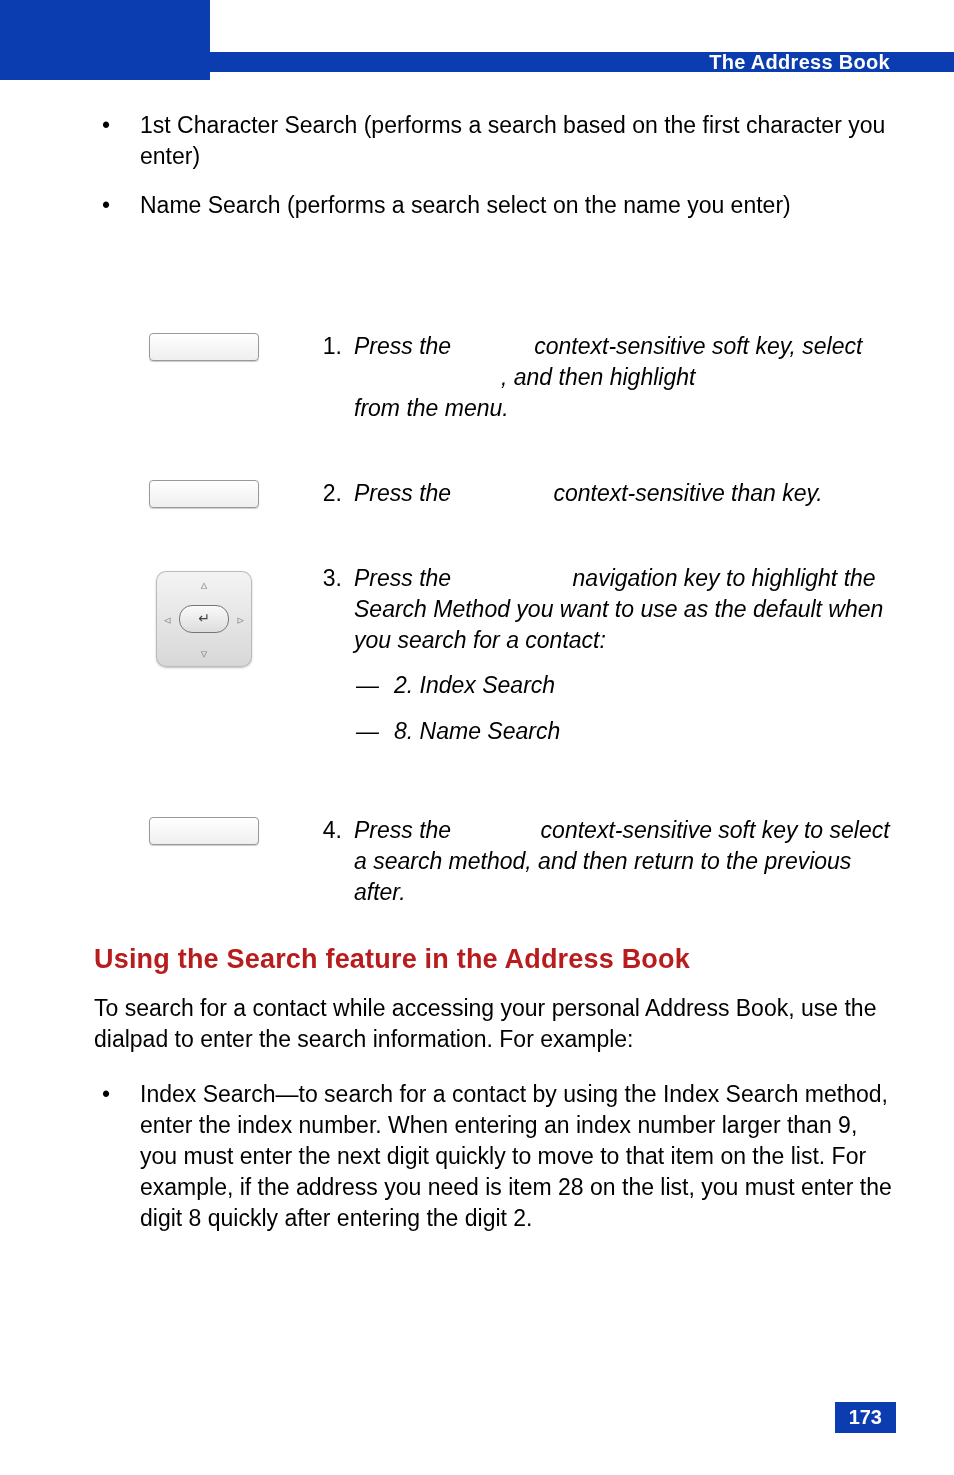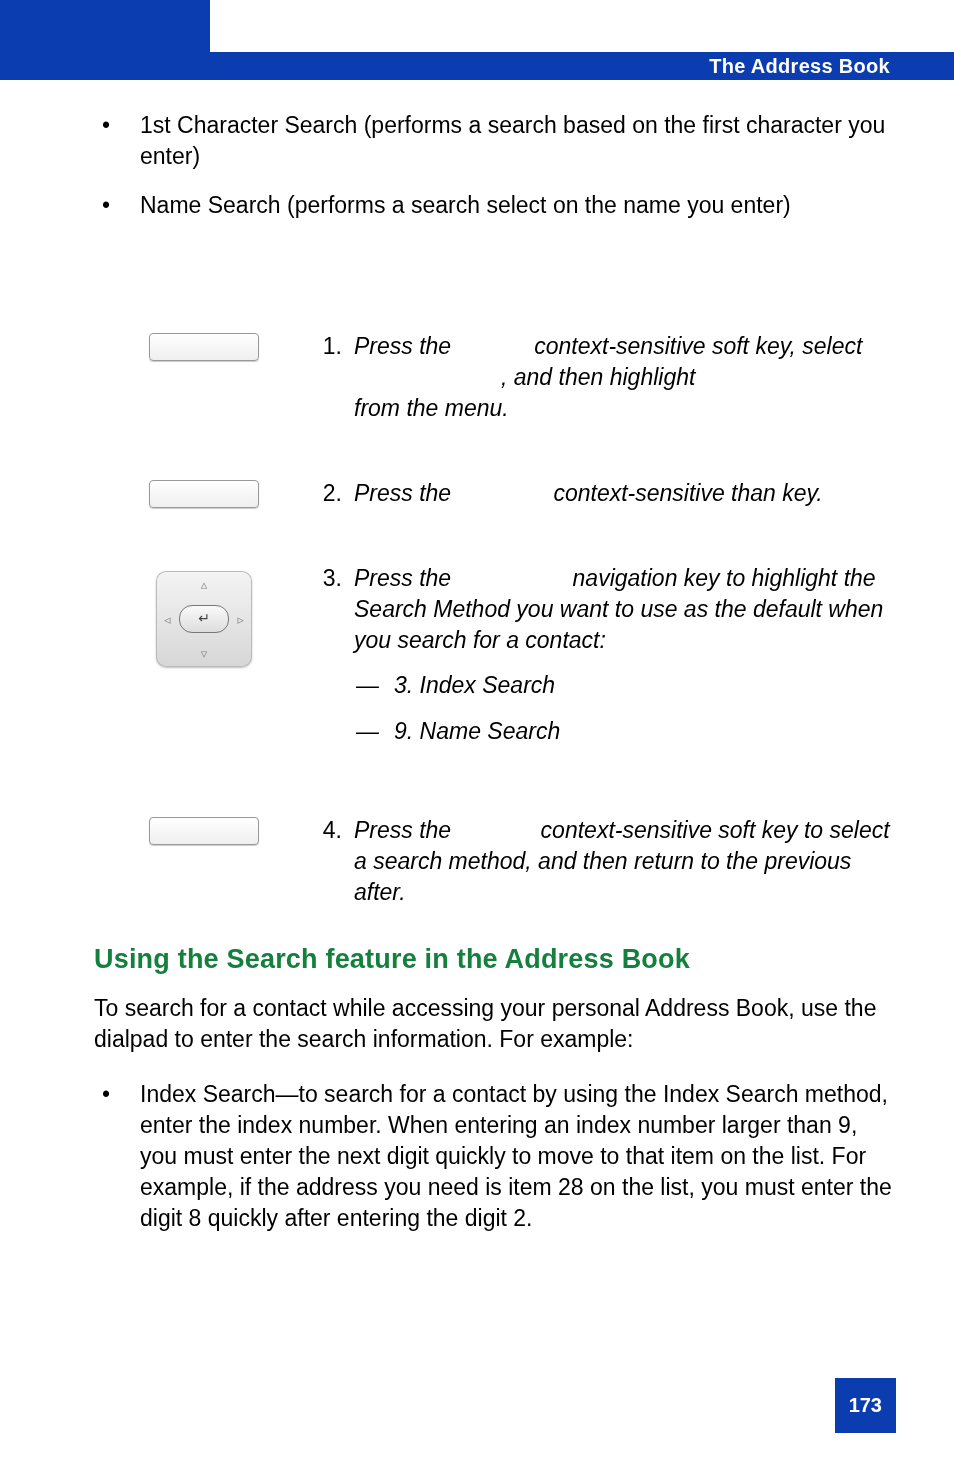--- a/index.html
+++ b/index.html
@@ -13,21 +13,21 @@
   }
   .topstrip {
     position: absolute;
     top: 0; left: 0;
     width: 210px; height: 80px;
     background: #0b3db0;
   }
   .header {
     position: absolute;
     top: 52px; left: 0;
-    width: 100%; height: 28px;
+    width: 100%; height: 20px;
     background: #0b3db0;
     color: #fff;
     font-weight: bold;
     font-family: "Arial Black", Arial, sans-serif;
     font-size: 20px;
     display: flex;
     align-items: center;
     justify-content: flex-end;
     padding-right: 64px;
     letter-spacing: 0.3px;
@@ -126,38 +126,38 @@
     padding-left: 40px;
     position: relative;
     margin-bottom: 14px;
   }
   .sub-list > li::before {
     content: "—";
     position: absolute;
     left: 2px; top: 0;
   }
   h2.section {
-    color: #15803d;
+    color: #b91c1c;
     font-family: "Arial Black", Arial, sans-serif;
     font-weight: bold;
     font-size: 27px;
     margin-top: 36px;
     margin-bottom: 18px;
     letter-spacing: 0.2px;
   }
   .para { line-height: 1.35; margin-bottom: 24px; }
   .page-num {
     position: absolute;
     right: 58px; bottom: 42px;
     background: #0b3db0;
     color: #fff;
     font-family: "Arial Black", Arial, sans-serif;
     font-weight: bold;
     font-size: 20px;
-    padding: 16px 14px;
+    padding: 4px 14px;
   }
 </style>
 </head>
 <body>
 
 <div class="topstrip"></div>
 <div class="header">
   <span>The Address Book</span>
 </div>
 
@@ -202,22 +202,22 @@
           <span class="arr left">◃</span>
           <span class="arr right">▹</span>
           <span class="enter-mark">↵</span>
         </div>
       </div>
       <div class="right-col">
         <div class="step-num">3.</div>
         <div class="step-body">
           <span>Press the </span>&nbsp;&nbsp;&nbsp;&nbsp;&nbsp;&nbsp;&nbsp;&nbsp;&nbsp;&nbsp;&nbsp;&nbsp;&nbsp;&nbsp;&nbsp;&nbsp;&nbsp;<span> navigation key to highlight the Search Method you want to use as the default when you search for a contact:</span>
           <ul class="sub-list">
-            <li>3. Index Search</li>
-            <li>9. Name Search</li>
+            <li>2. Index Search</li>
+            <li>8. Name Search</li>
           </ul>
         </div>
       </div>
     </div>
 
     <div class="step-row" style="margin-bottom:26px;">
       <div class="left-col">
         <div class="softkey"></div>
       </div>
       <div class="right-col">

